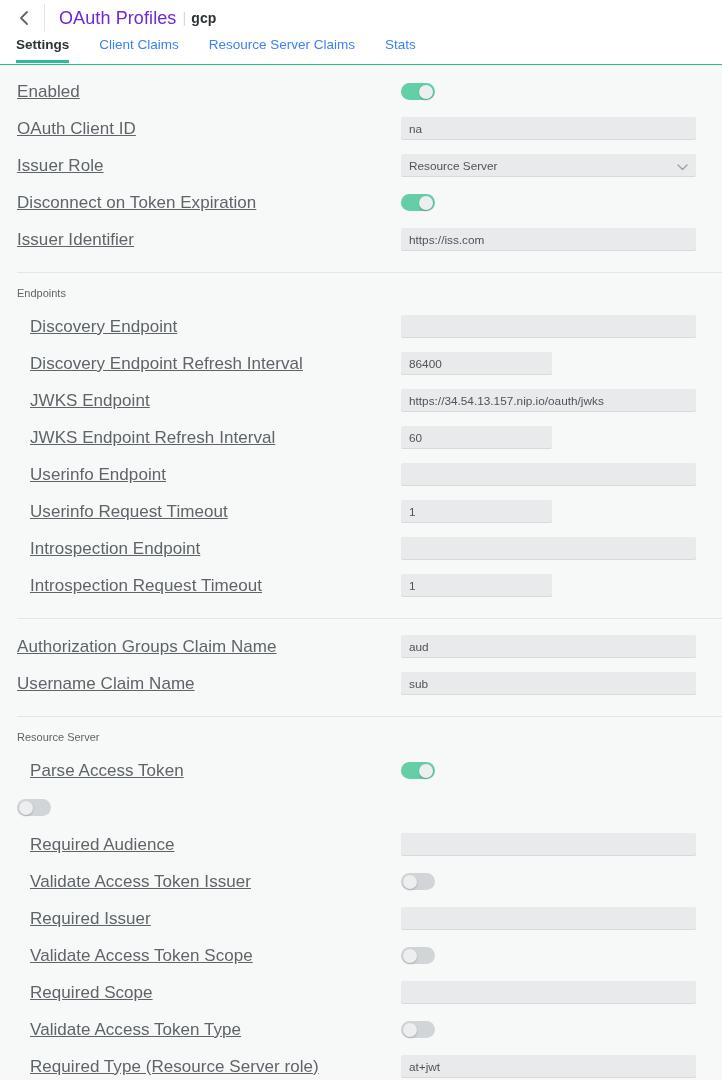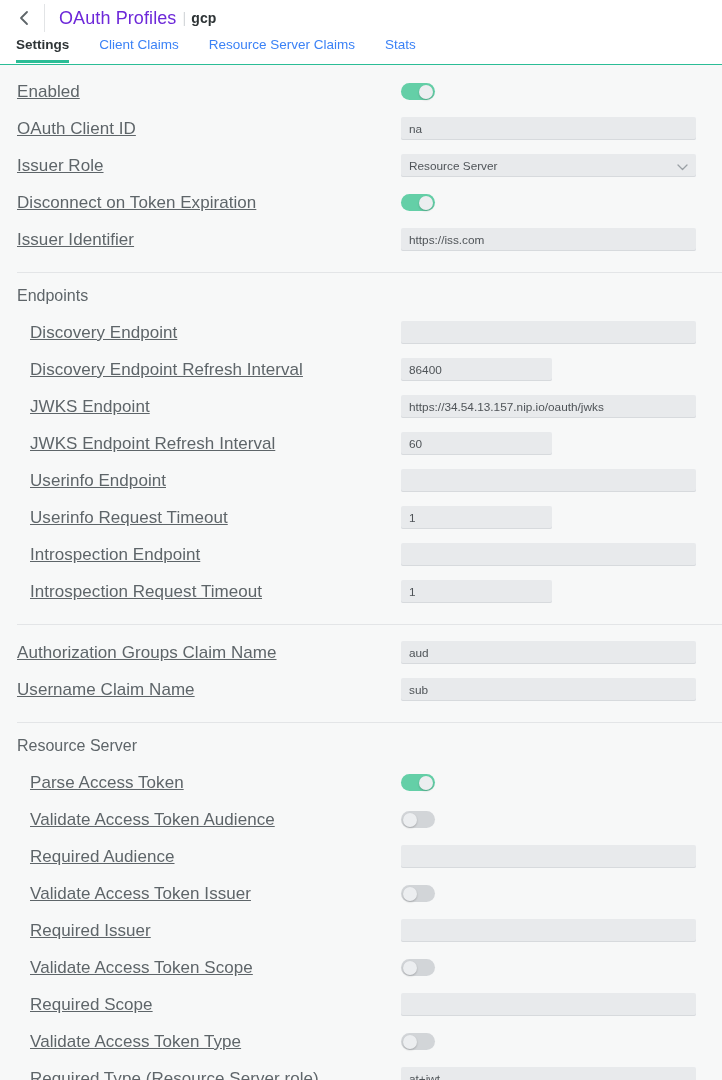--- a/index.html
+++ b/index.html
@@ -148,21 +148,21 @@
     width: 14px; height: 14px;
     border-radius: 50%;
     background: #eceef0;
     box-shadow: 0 1px 2px rgba(0,0,0,.22);
   }
   .toggle.on  .knob { left: 18px; }
   .toggle.off .knob { left: 2px; }
 
   
   .section-head {
-    font-size: 16px;
+    font-size: 11px;
     color: #5e6569;
     padding: 14px 12px 9px 17px;
   }
   .divider {
     height: 1px;
     background: #e3e5e7;
     margin-left: 17px;
   }
   .gap-sm { height: 9px; }
   .gap-md { height: 14px; }
@@ -327,21 +327,20 @@
   <div class="row indent">
     <div class="lbl">Parse Access Token</div>
     <div class="ctl">
       <div class="toggle on">
           <div class="knob"></div>
         </div>
     </div>
   </div>
 
   <div class="row indent">
-    <div class="lbl">Validate Access Token Audience</div>
     <div class="ctl">
       <div class="toggle off">
           <div class="knob"></div>
         </div>
     </div>
   </div>
 
   <div class="row indent">
     <div class="lbl">Required Audience</div>
     <div class="ctl">

